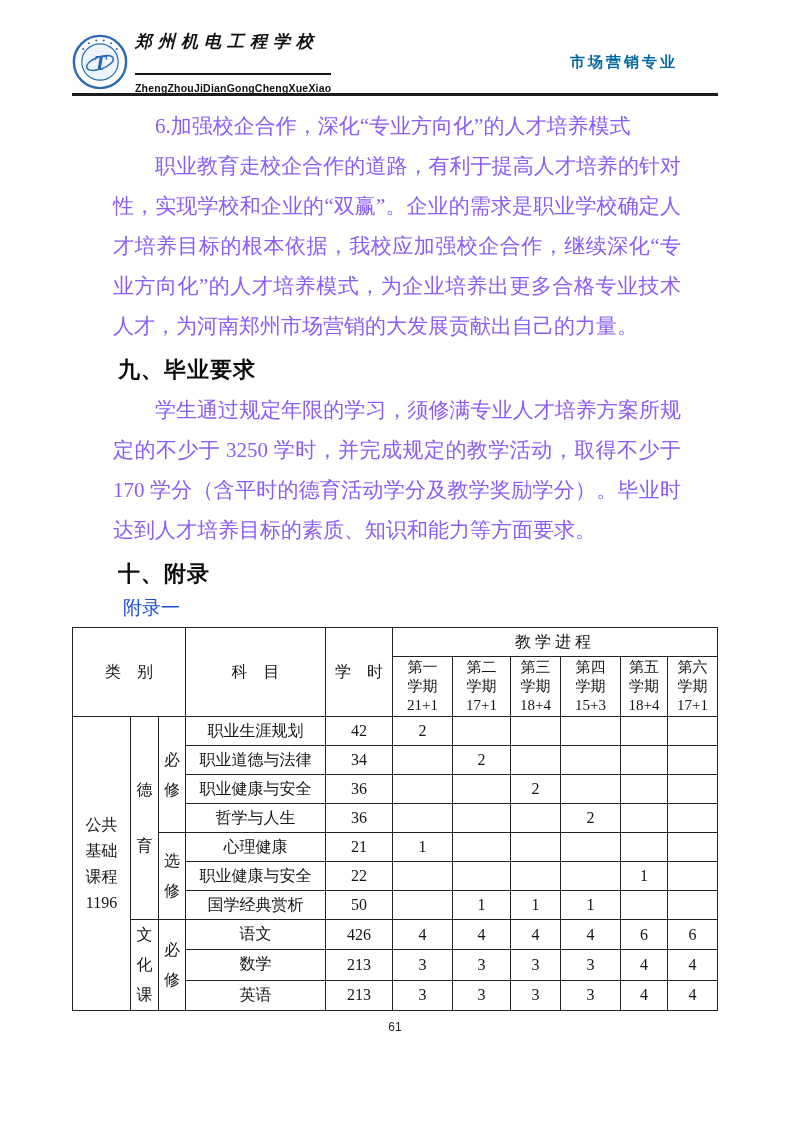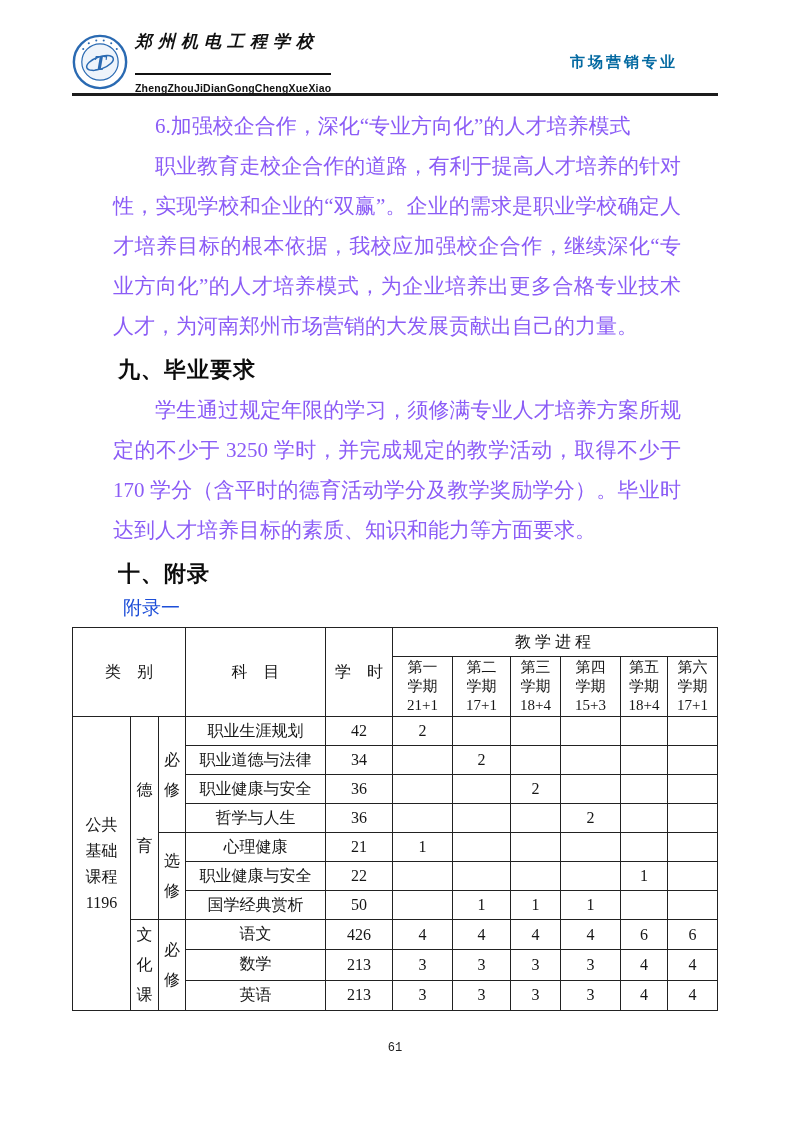--- a/index.html
+++ b/index.html
@@ -77,22 +77,22 @@
   .pre { white-space:pre-line; }
   td.grp { line-height:26px; font-size:16px; }
   td.vgrp { line-height:30px; font-size:16px; }
   td.vgrp.tall { line-height:56px; }
   thead td { font-size:16px; }
   .sem-head { font-size:15px; line-height:19px; }
   .progress-head { height:24px; letter-spacing:4px; }
 
   
   .page-footer {
-    margin-top:30px; text-align:center;
-    font-family:Liberation Mono, monospace;
+    margin-top:9px; text-align:center;
+    font-family:Liberation Sans, sans-serif;
     font-size:12px; color:#222;
   }
 </style>
 </head>
 <body>
 
 <div class="page">
 
   <div class="doc-header">
     <div class="brand">

